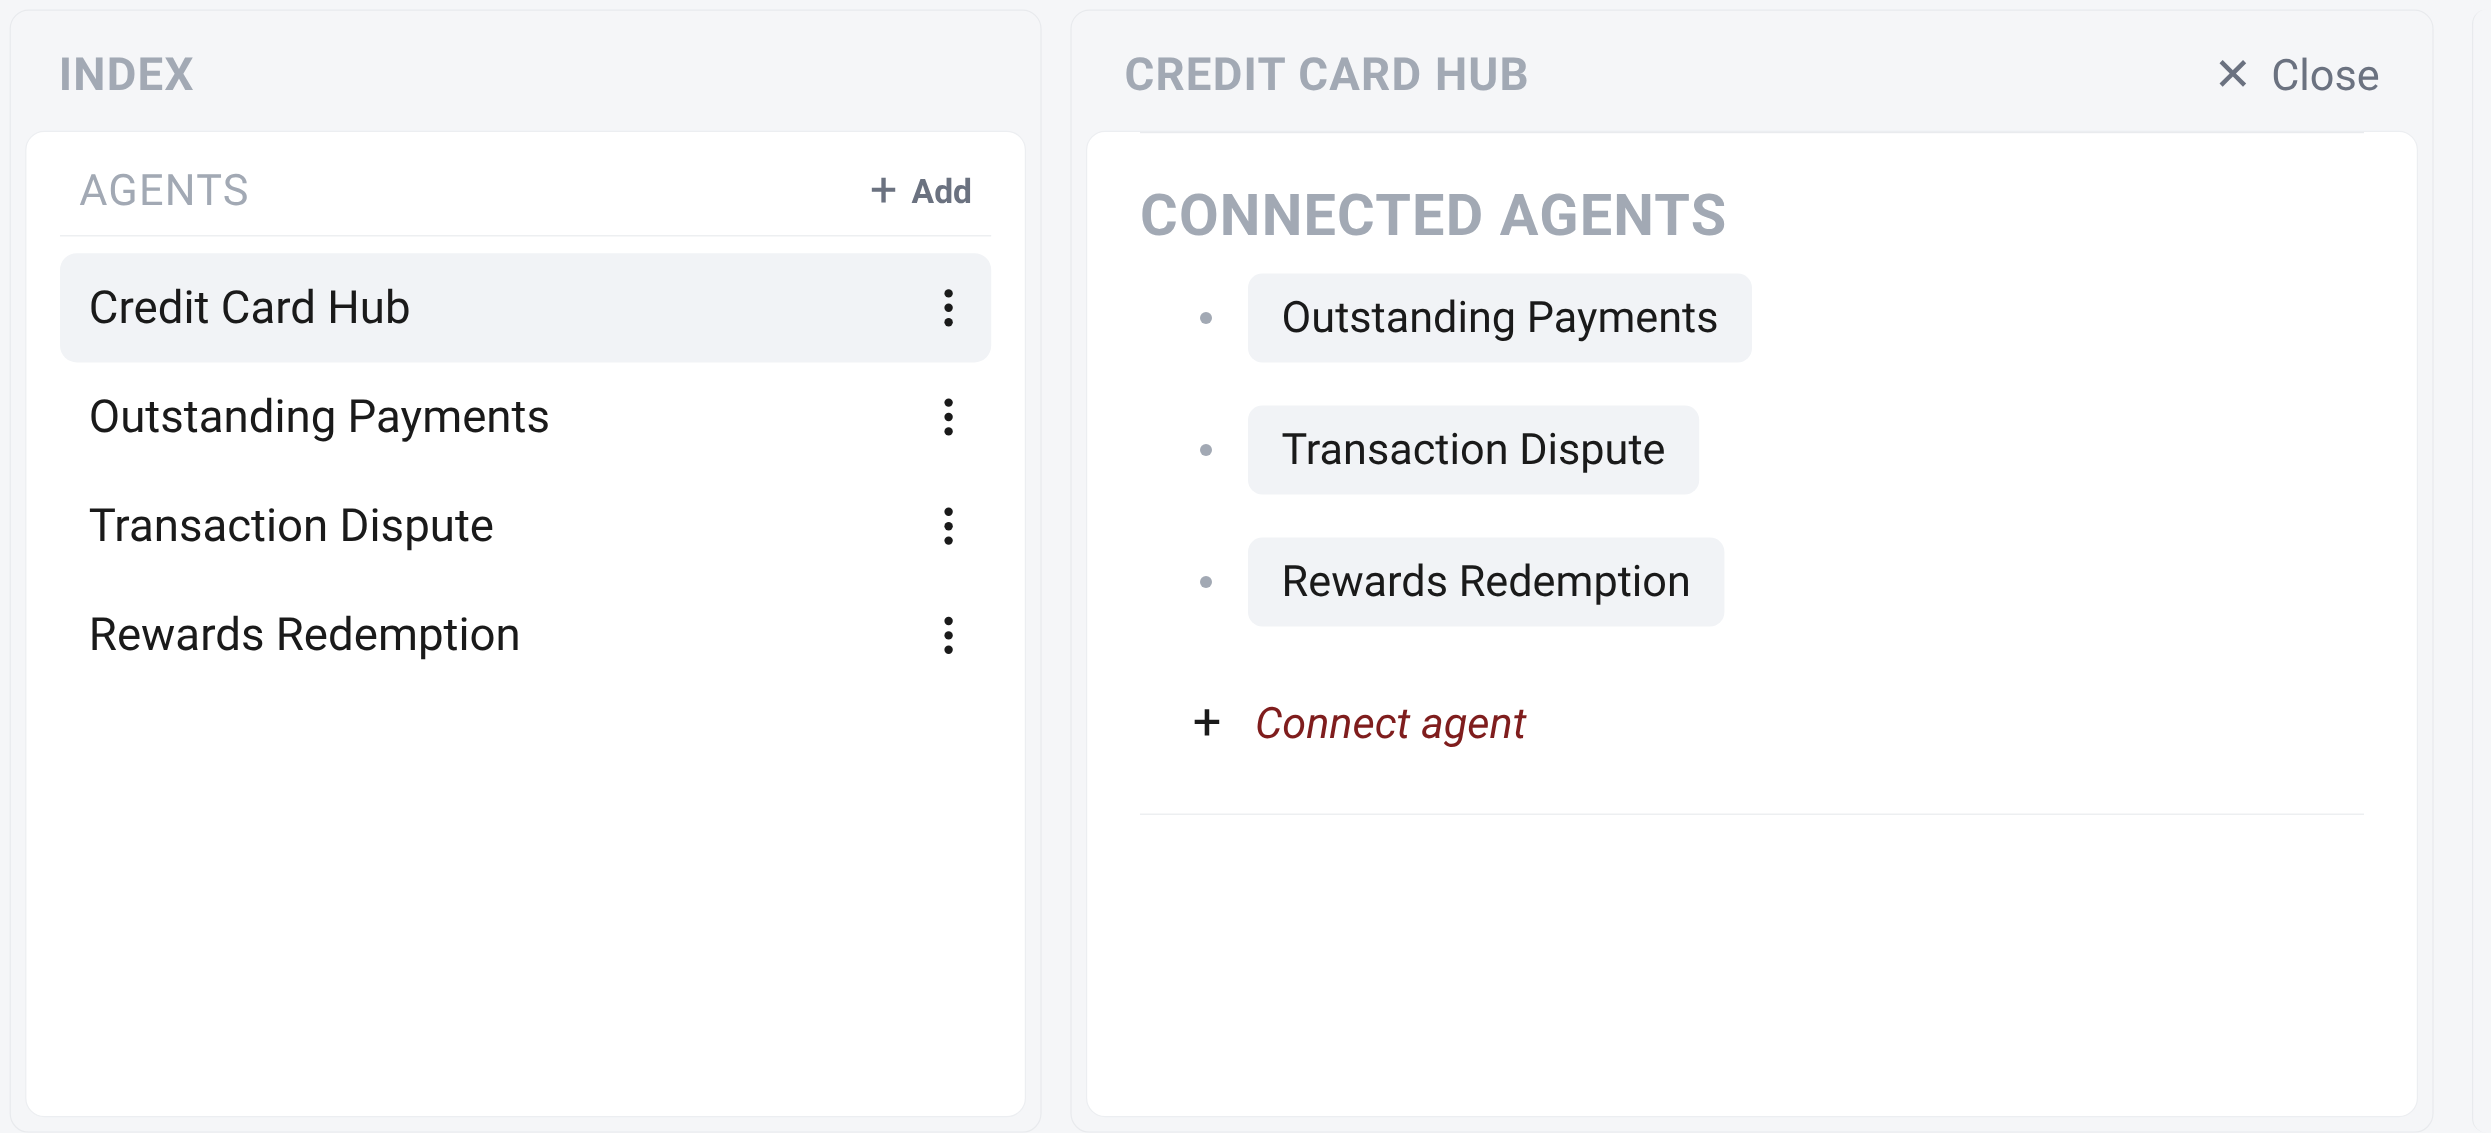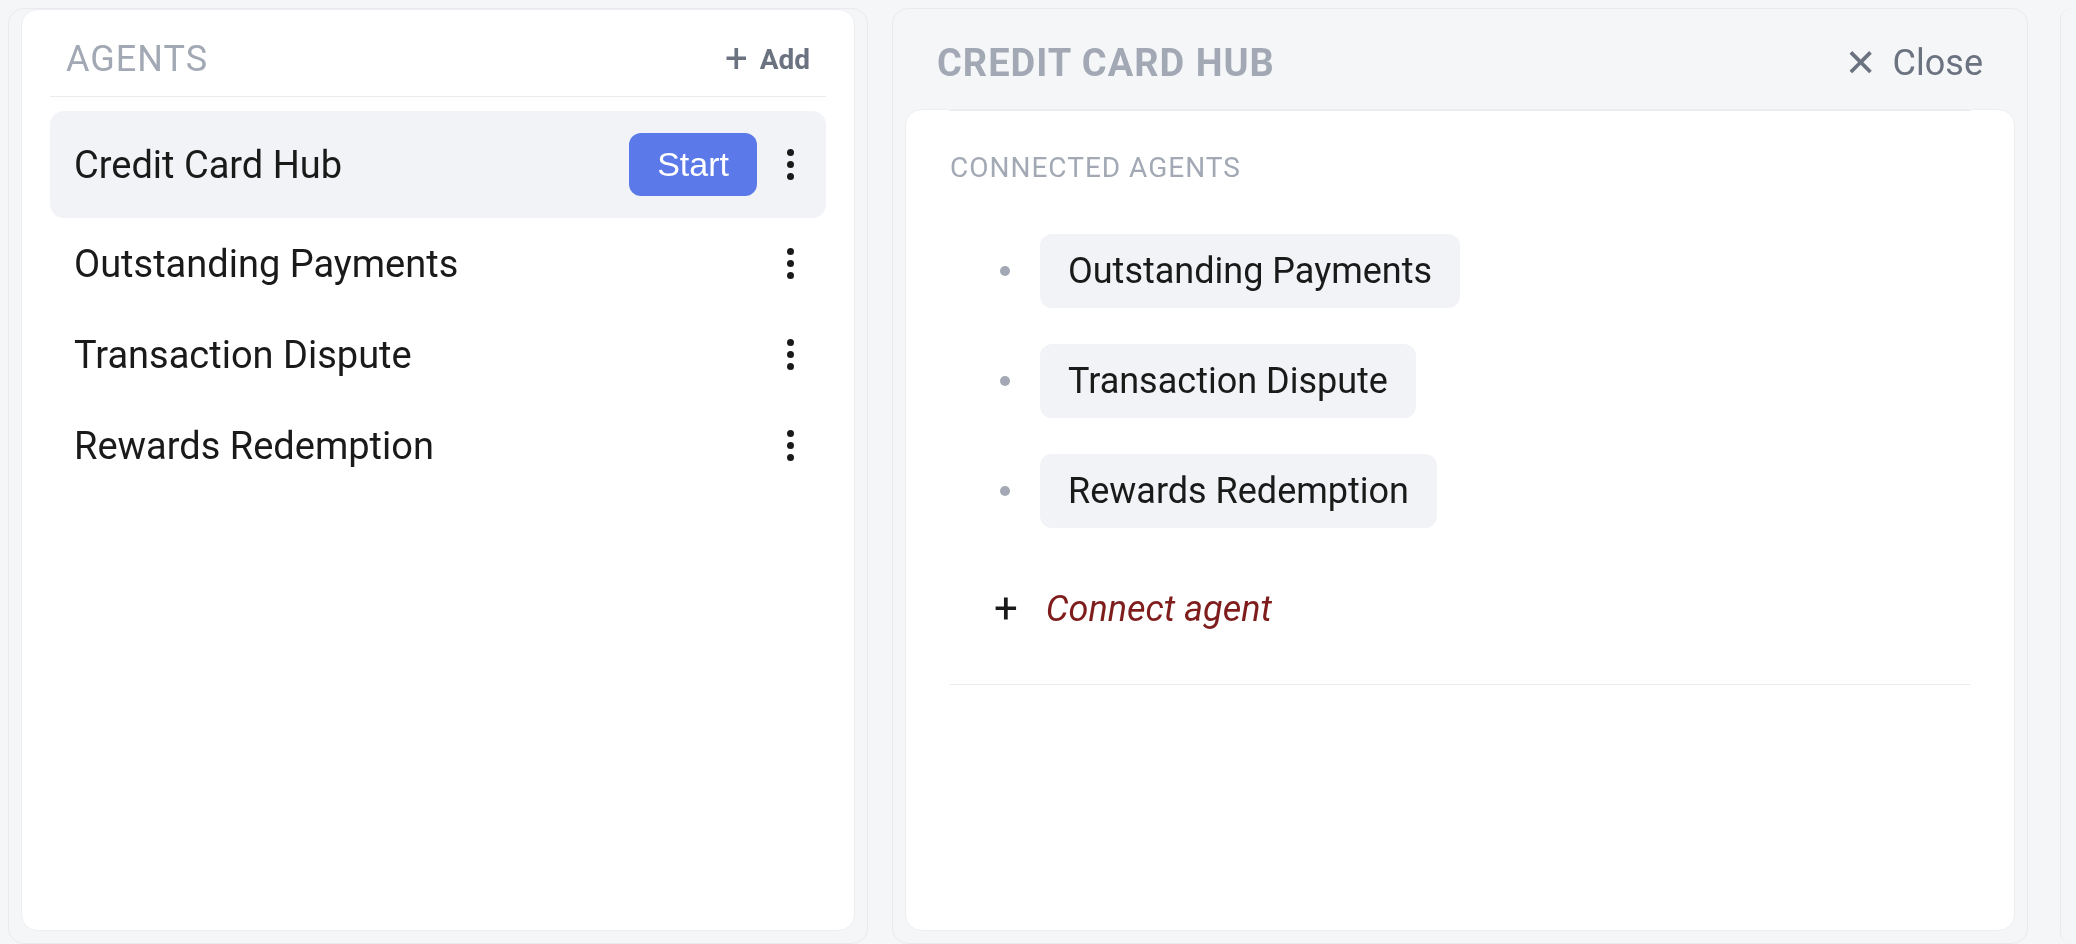--- a/index.html
+++ b/index.html
@@ -173,25 +173,25 @@
       padding: 0 44px 30px 44px;
       flex: 1;
       border: 1px solid #eceef1;
     }
     .detail-divider-top {
       height: 1px;
       background: #e9ebee;
       margin-bottom: 40px;
     }
     .connected-title {
-      font-size: 28px;
-      font-weight: 400;
+      font-size: 48px;
+      font-weight: 700;
       color: #a2a9b4;
       letter-spacing: 1px;
-      margin-bottom: 50px;
+      margin-bottom: 20px;
     }
     .connected-list {
       padding-left: 50px;
       margin-bottom: 60px;
     }
     .connected-item {
       display: flex;
       align-items: center;
       gap: 30px;
       margin-bottom: 36px;
@@ -241,36 +241,38 @@
       background: #f5f6f8;
       border-left: 1px solid #e8eaed;
       margin-top: 8px;
       border-radius: 12px 0 0 12px;
     }
   </style>
 </head>
 <body>
 
 <div class="left-panel">
+  <div class="left-header">
+    <div class="left-header-title">INDEX</div>
+  </div>
   <div class="agents-card">
     <div class="agents-header">
       <div class="agents-header-title">AGENTS</div>
       <div class="add-button">
         <span class="plus">+</span>
         <span class="label">Add</span>
       </div>
     </div>
 
     <div id="agents-container">
         <div class="agent-row active">
           <div class="agent-row-left">
             <span class="agent-name">Credit Card Hub</span>
           </div>
           <div class="agent-row-right">
-            <button class="start-button">Start</button>
             <div class="dots-button">
               <div class="dot"></div>
               <div class="dot"></div>
               <div class="dot"></div>
             </div>
           </div>
         </div>
         <div class="agent-row">
           <div class="agent-row-left">
             <span class="agent-name">Outstanding Payments</span>

